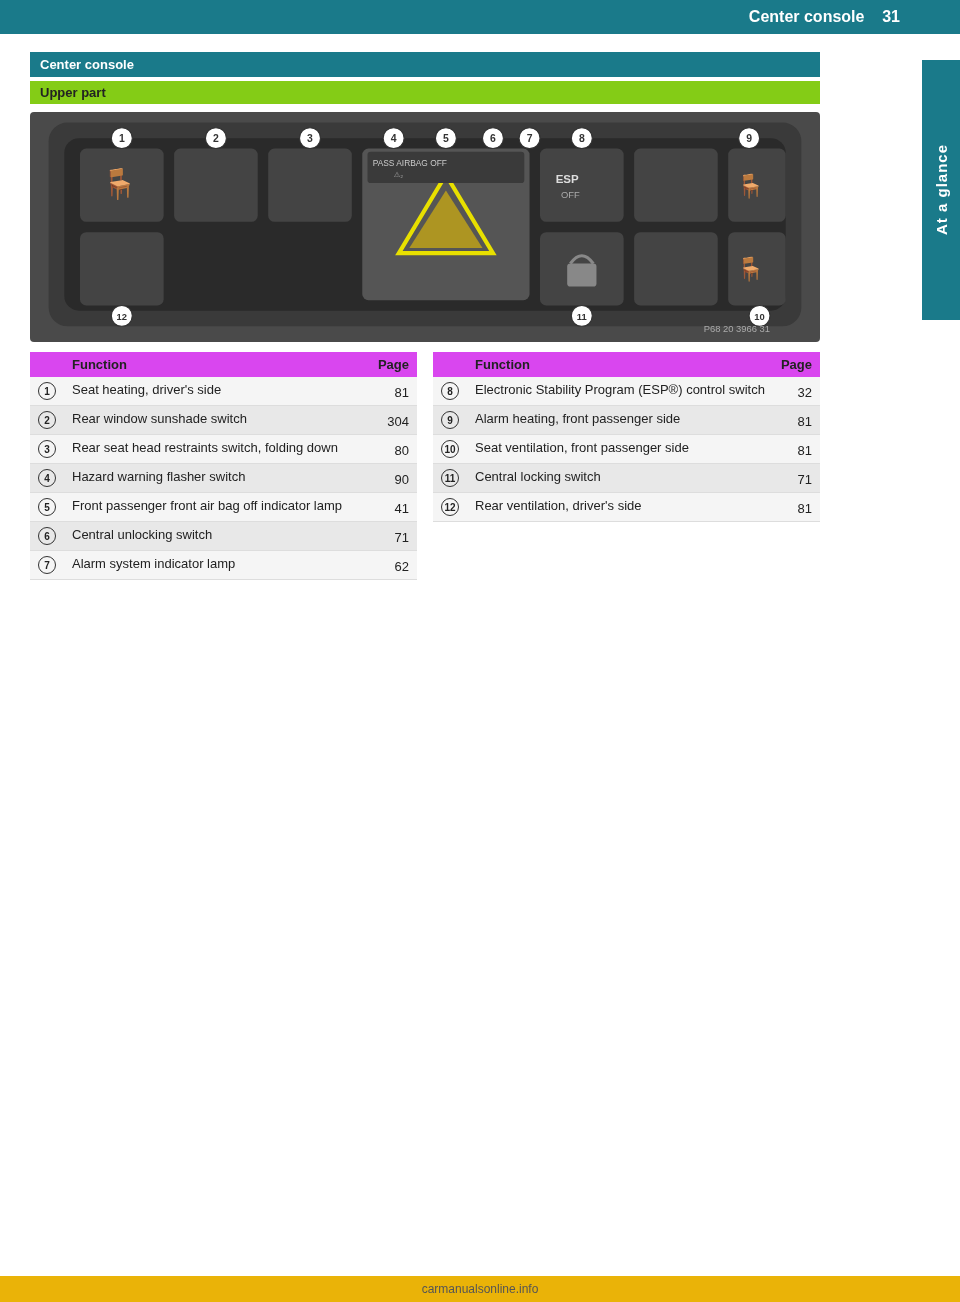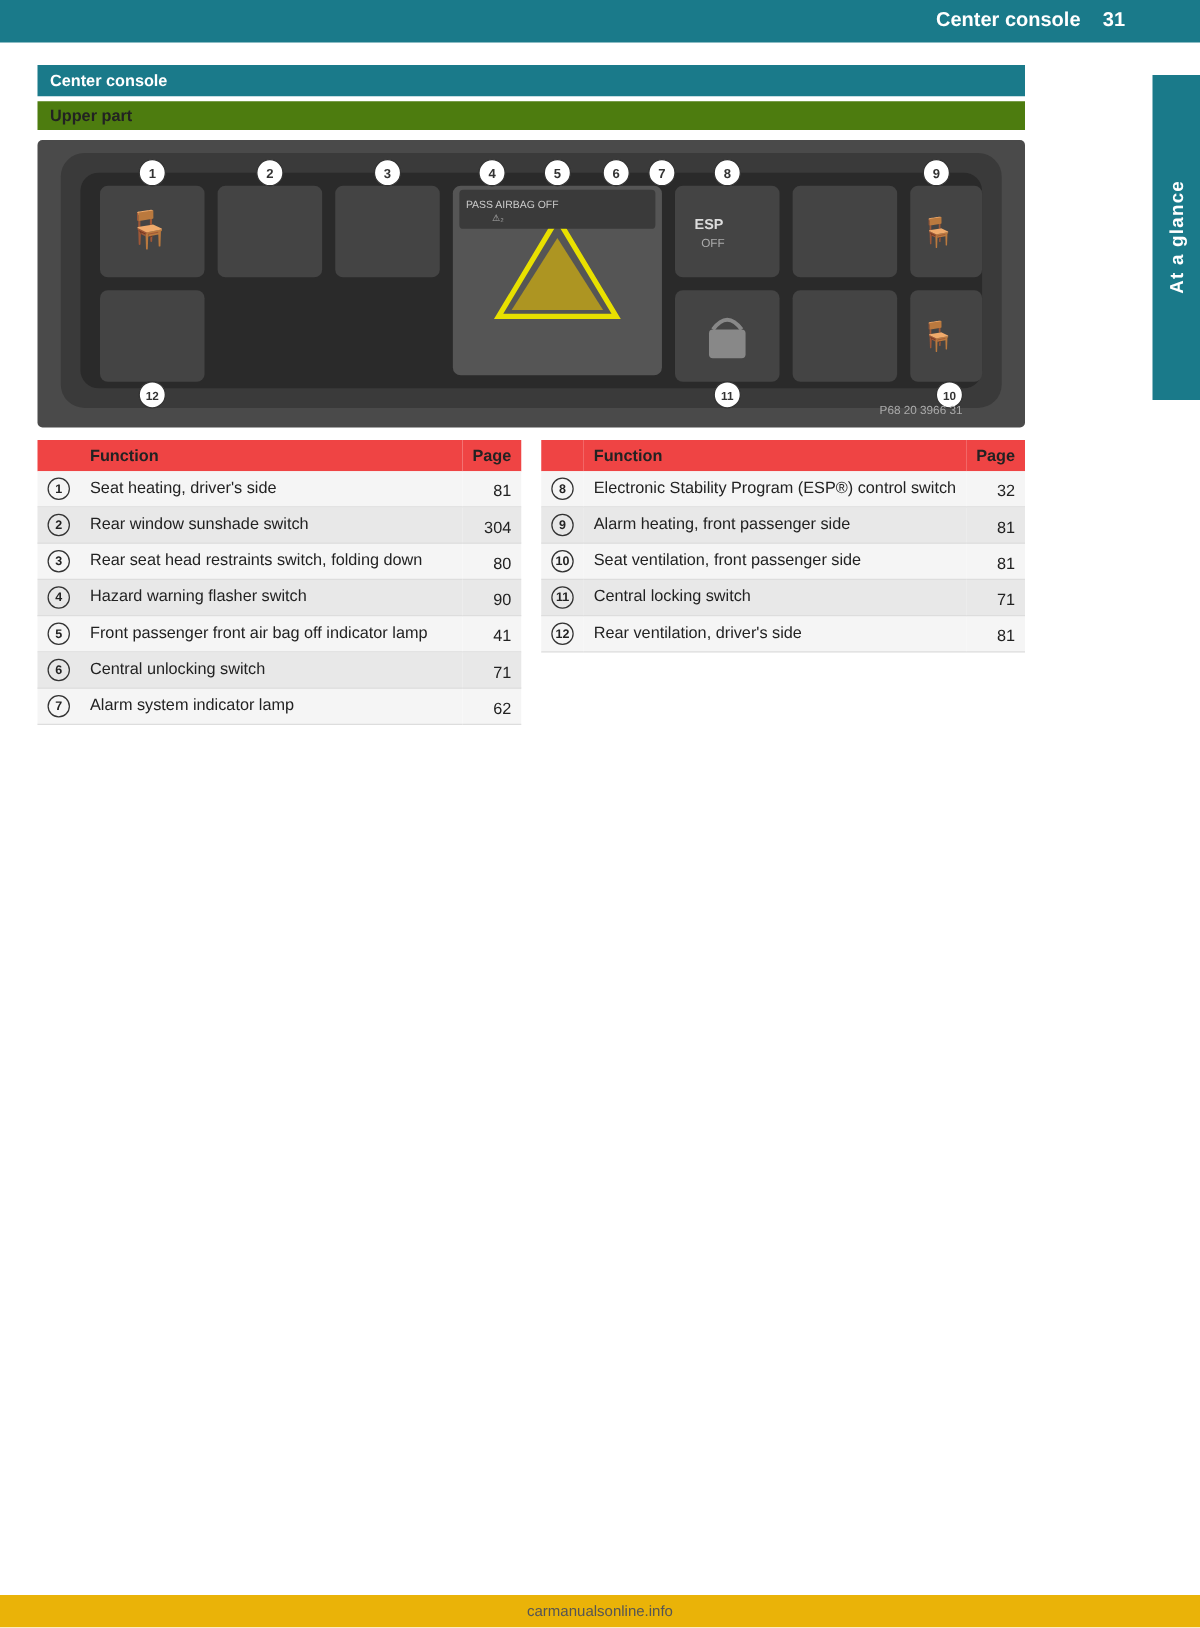--- a/index.html
+++ b/index.html
@@ -57,21 +57,21 @@
     
     .section-header {
       background: #1a7a8a;
       color: white;
       font-size: 13px;
       font-weight: bold;
       padding: 5px 10px;
       margin-bottom: 4px;
     }
     .subsection-header {
-      background: #4d7c0f;
+      background: #84cc16;
       color: #222;
       font-size: 13px;
       font-weight: bold;
       padding: 4px 10px;
       margin-bottom: 8px;
     }
 
     
     .car-image-area {
       width: 100%;
@@ -100,21 +100,21 @@
     }
     .table-half {
       flex: 1;
     }
     table {
       width: 100%;
       border-collapse: collapse;
       font-size: 13px;
     }
     table thead tr {
-      background: #ef4444;
+      background: #d946ef;
     }
     table thead th {
       padding: 5px 8px;
       font-weight: bold;
       text-align: left;
       font-size: 13px;
     }
     table thead th.page-col {
       text-align: right;
       width: 45px;

